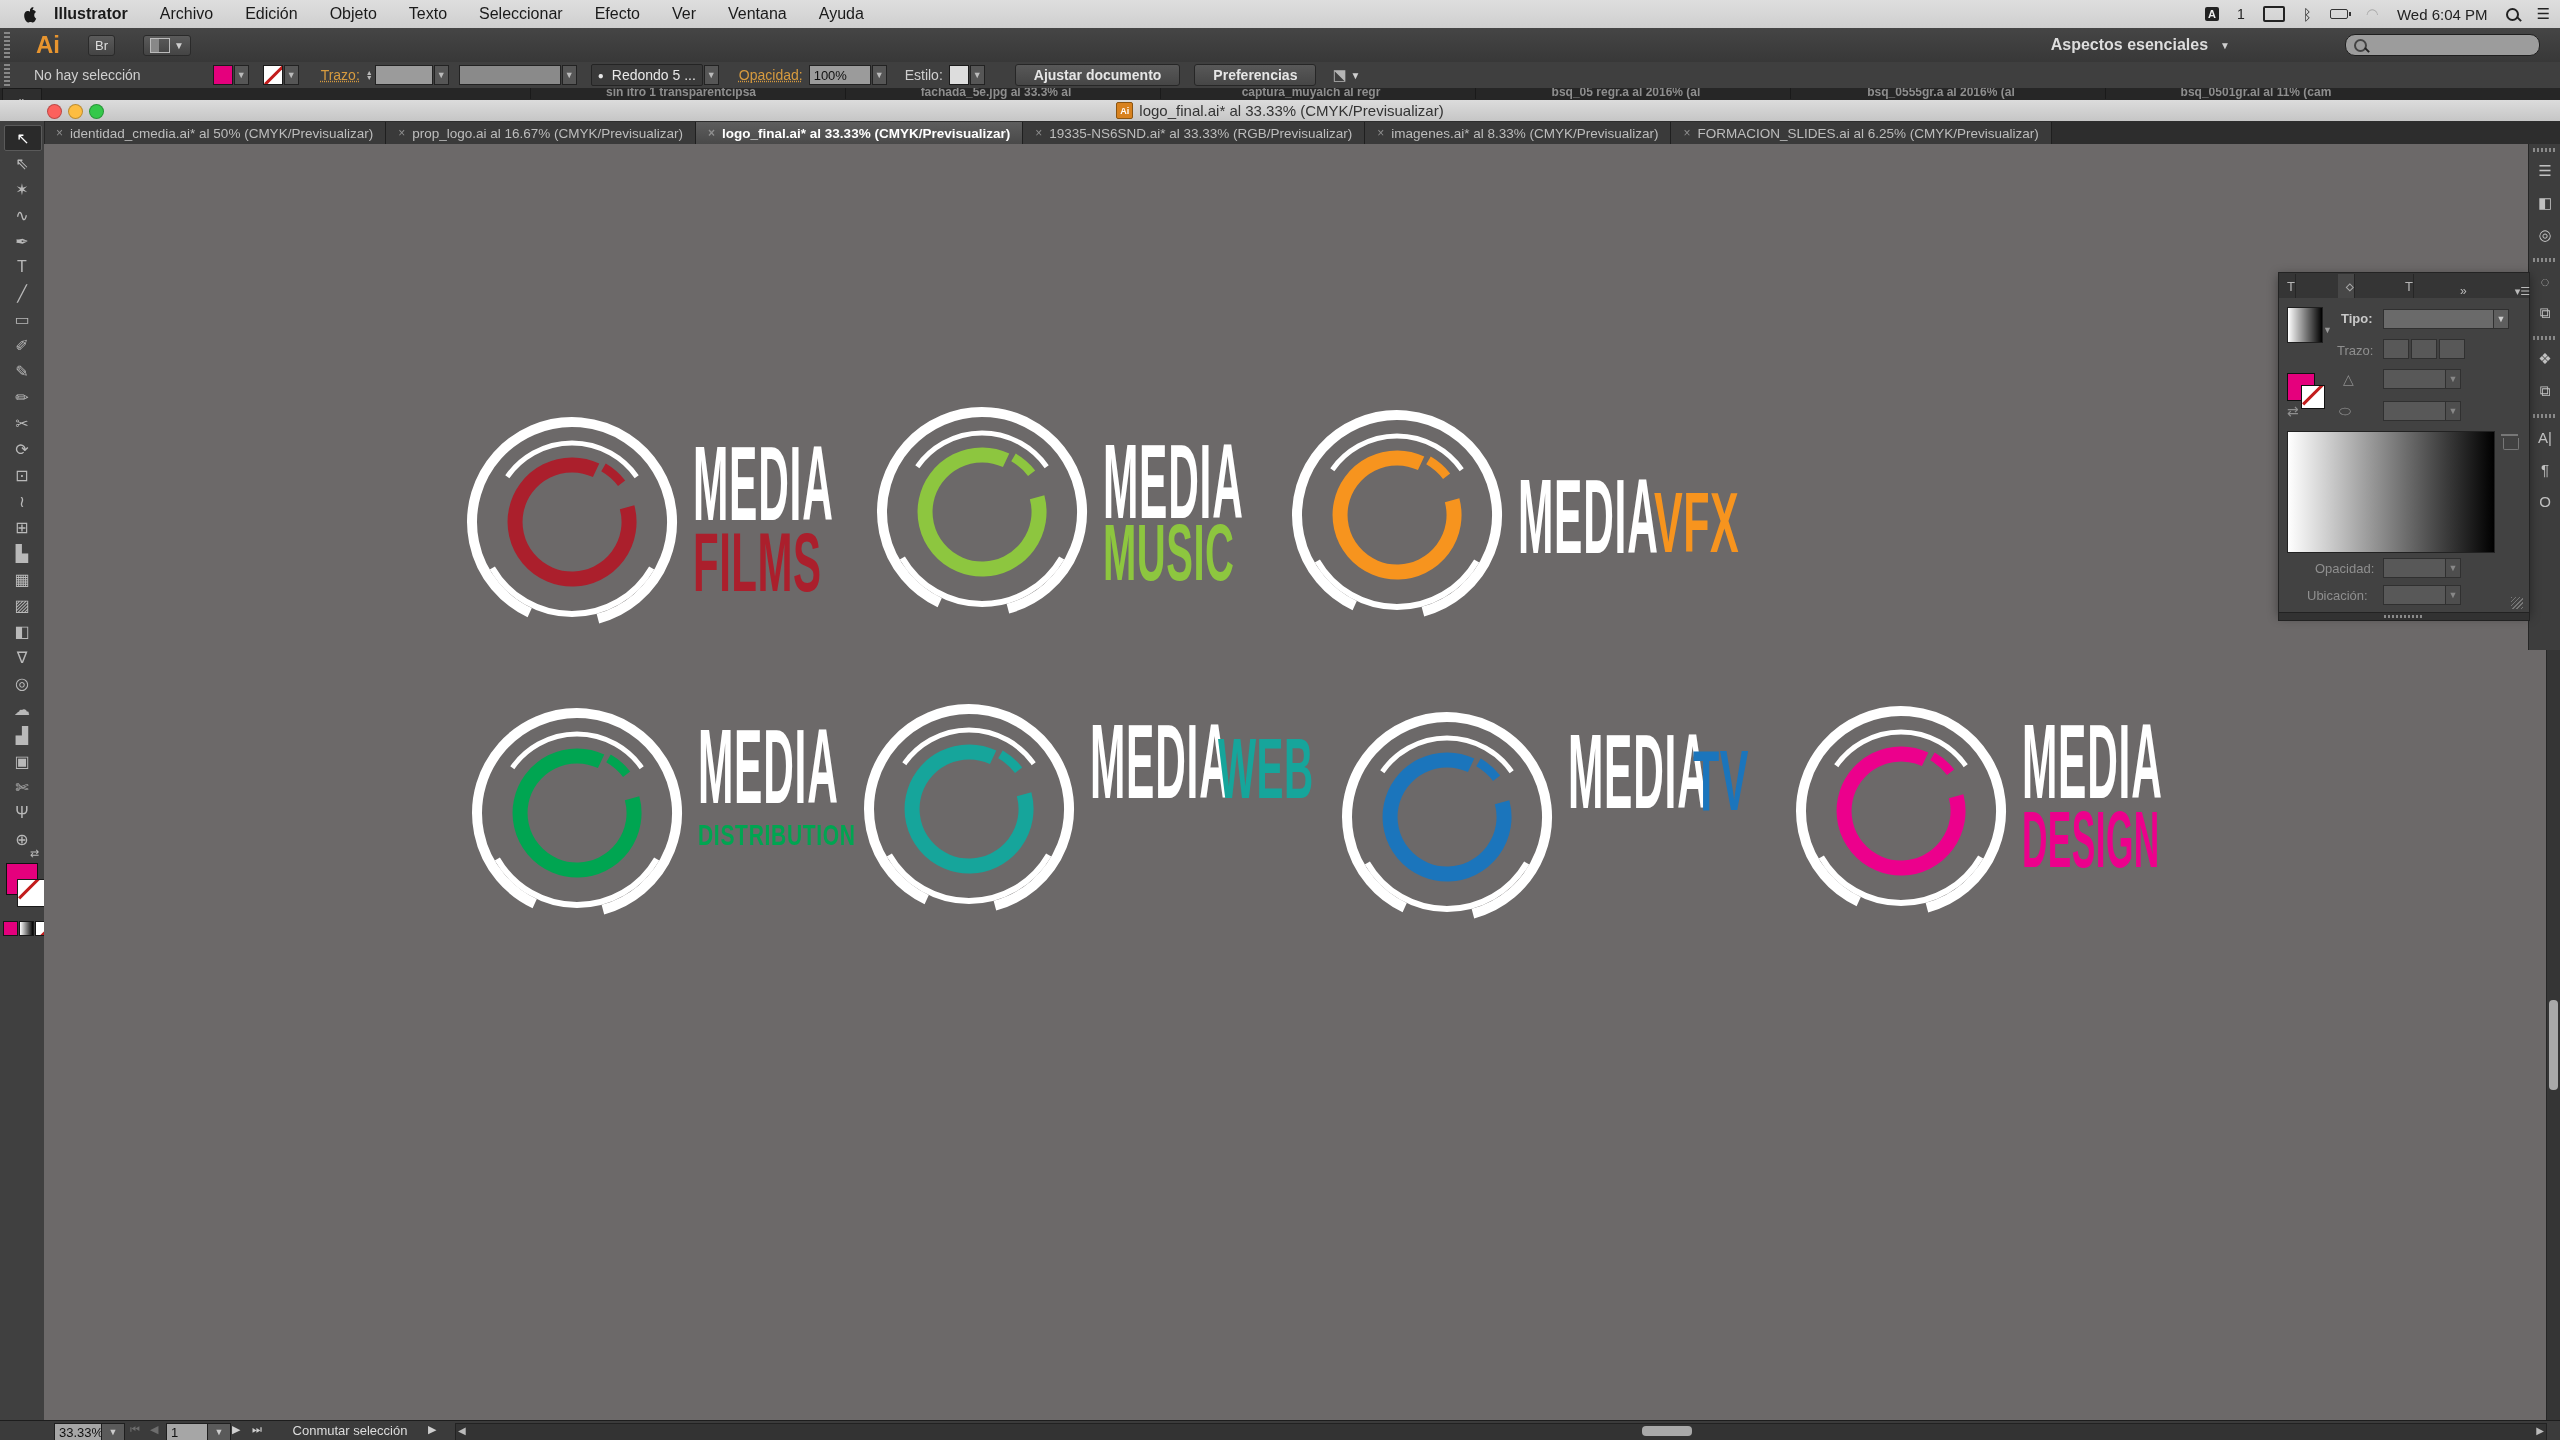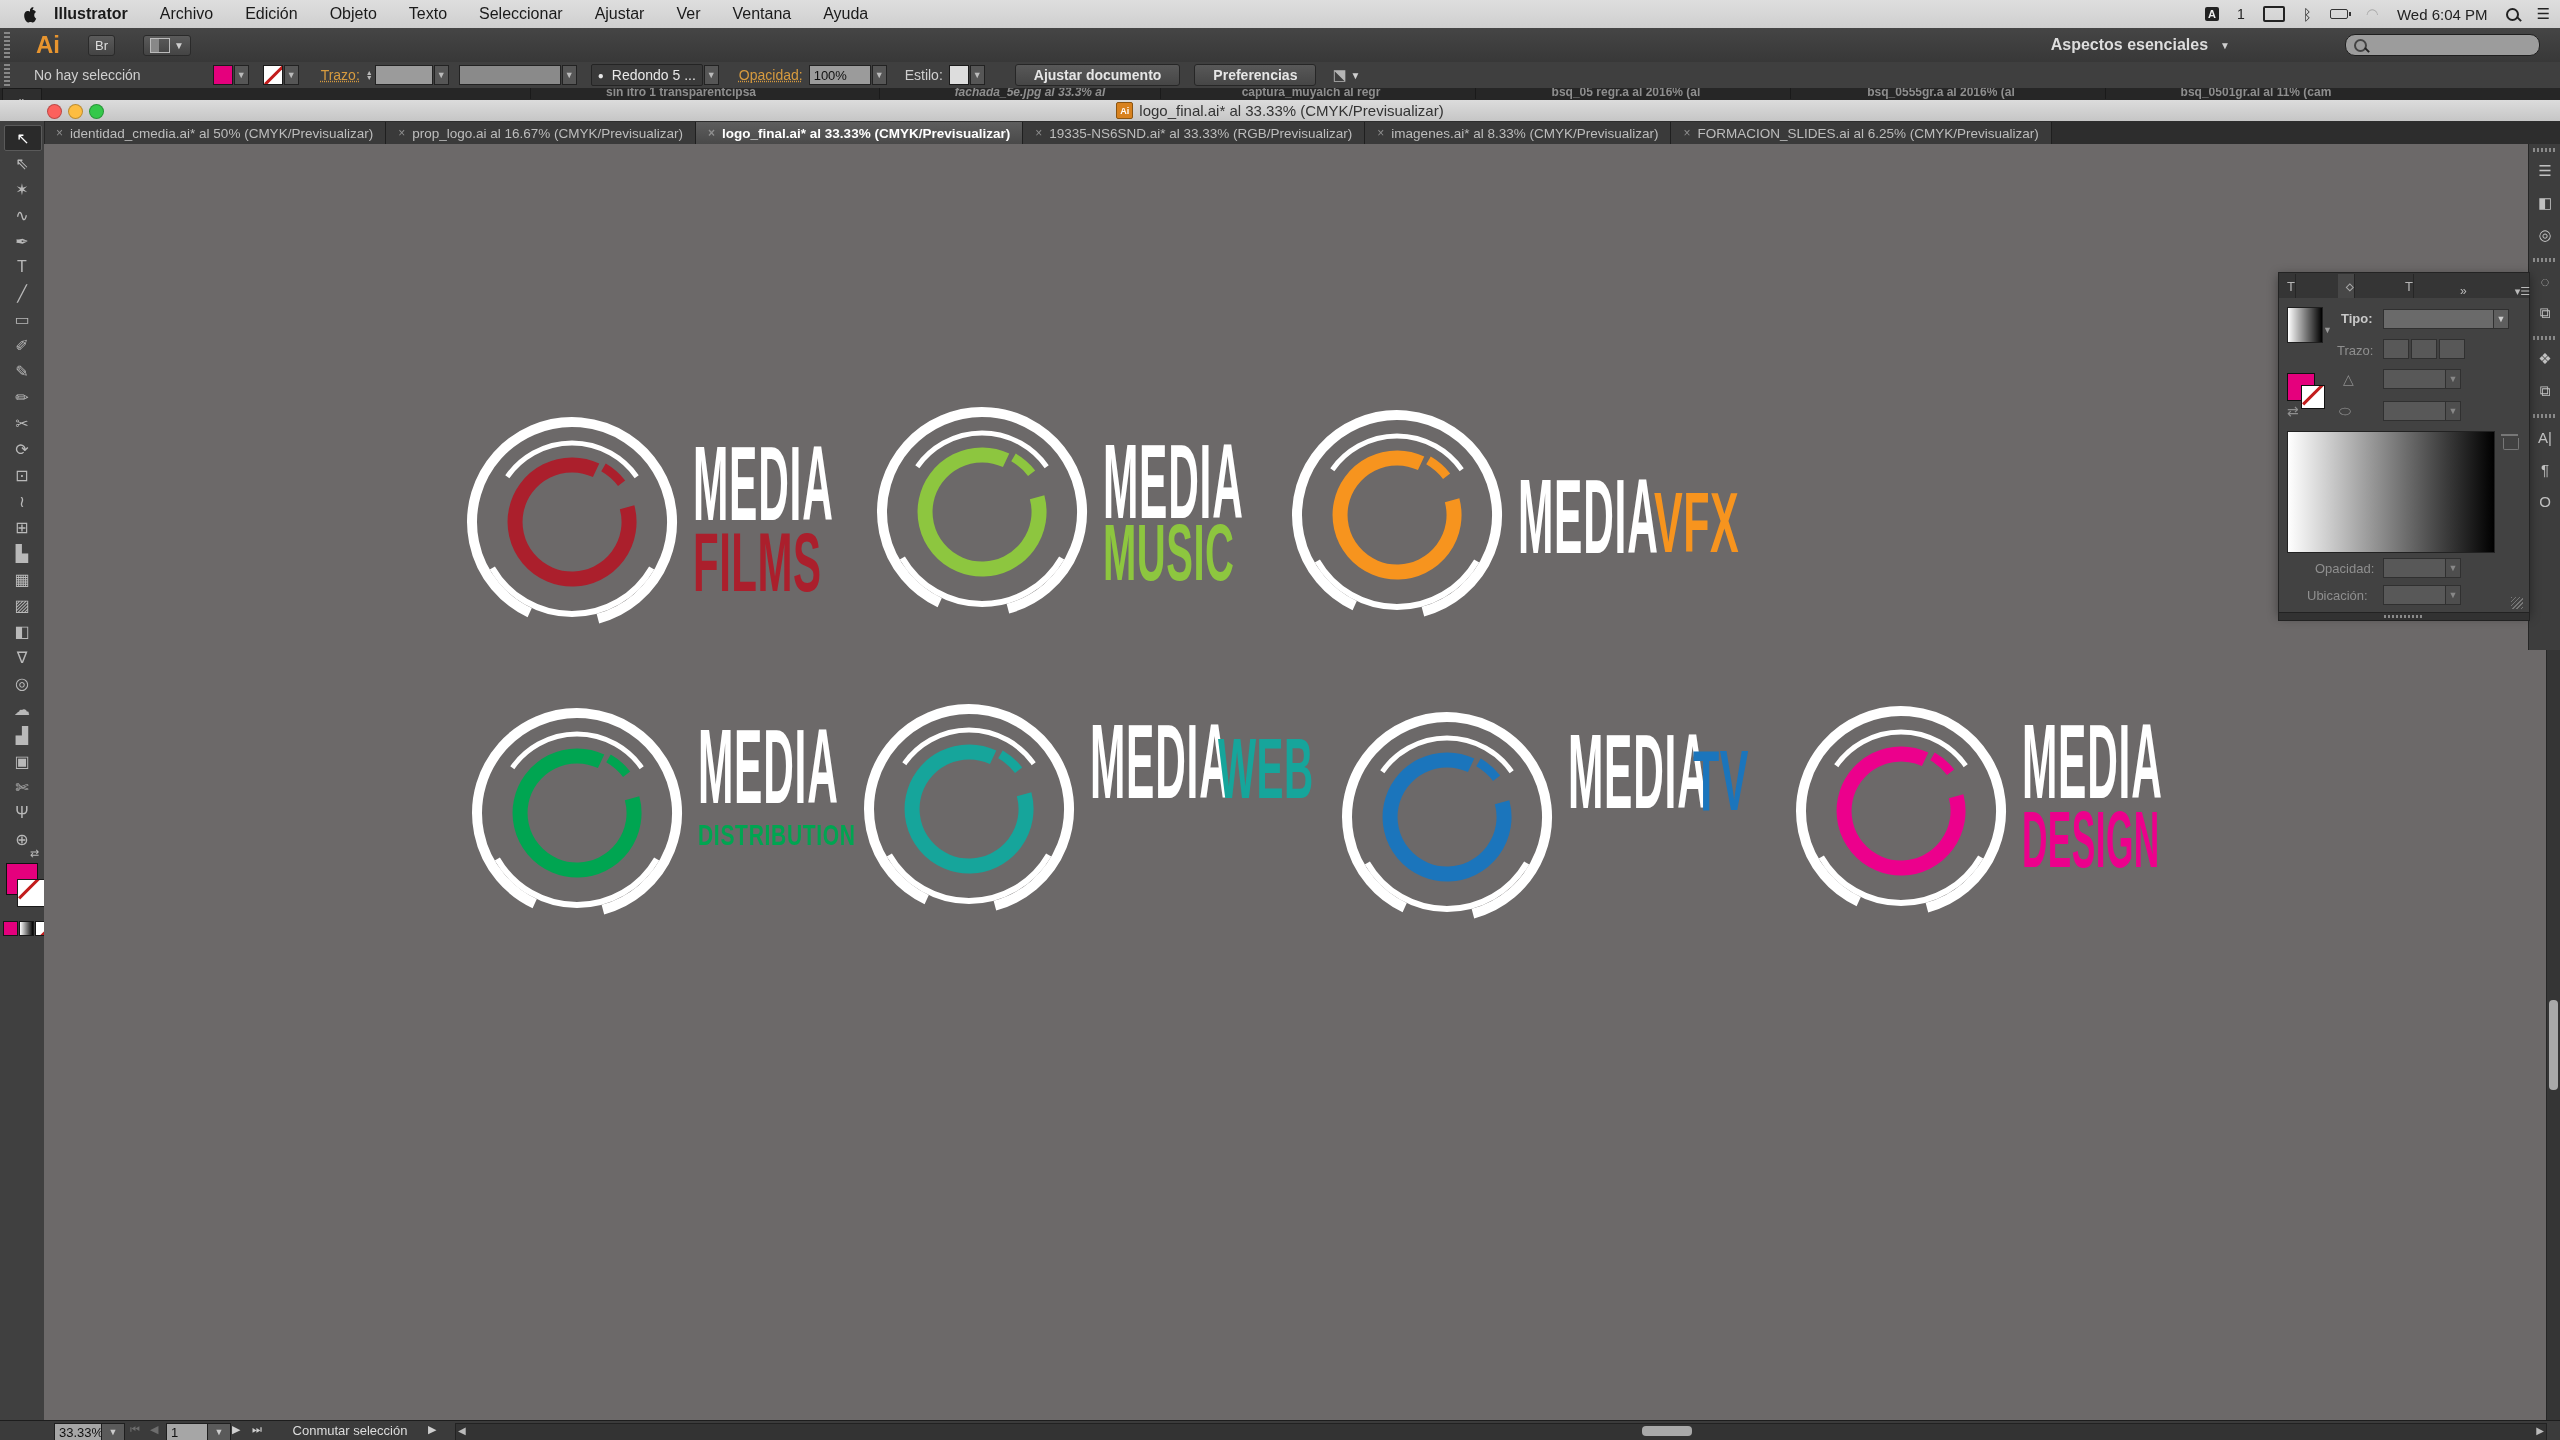--- a/index.html
+++ b/index.html
@@ -128,21 +128,21 @@
     <svg width="16" height="18" viewBox="0 0 16 18" style="margin-left:22px;">
       <path fill="#1a1a1a" d="M8 4.6c.7-1.8 2.4-2.6 3.4-2.6.1 1-.3 2.2-1 3-.2 0 2.1-.4 3.6 2 0 0-1.8 1-1.8 3.2 0 2.5 2 3.3 2 3.3s-1.4 4-3.4 4c-.9 0-1.2-.6-2.3-.6s-1.6.6-2.4.6c-1.9 0-3.9-3.7-3.9-6.7C2.2 7.2 4.2 6 5.7 6c1 0 1.8.6 2.3.6z"></path>
     </svg>
     <div id="menu-items">
         <span class="menu-item bold">Illustrator</span>
         <span class="menu-item">Archivo</span>
         <span class="menu-item">Edición</span>
         <span class="menu-item">Objeto</span>
         <span class="menu-item">Texto</span>
         <span class="menu-item">Seleccionar</span>
-        <span class="menu-item">Ajustar</span>
+        <span class="menu-item">Efecto</span>
         <span class="menu-item">Ver</span>
         <span class="menu-item">Ventana</span>
         <span class="menu-item">Ayuda</span>
       </div>
     <div id="menu-status">
       <span style="background:#222;color:#eee;font-size:11px;font-weight:bold;padding:1px 3px;border-radius:2px;">A</span>
       <span style="font-size:14px;">1</span>
       <span class="disp-icon"></span>
       <span class="mb-icon">ᛒ</span>
       <span class="batt-icon"></span>
@@ -198,21 +198,21 @@
     <span class="swatch" style="background:#ddd;margin-left:6px;"></span>
     <span class="mini-dd">▼</span>
     <button class="cb-btn" style="margin-left:30px;">Ajustar documento</button>
     <button class="cb-btn" style="margin-left:14px;">Preferencias</button>
     <span style="margin-left:16px;color:#b5b5b5;font-size:15px;">⬔</span>
     <span class="dd-arrow">▼</span>
   </div>
 
   <div id="bgstrip" class="abs">
       <span class="bgtab" style="left: 530px;">sin itro 1 transparentcipsa</span>
-      <span class="bgtab" style="left: 879px; font-style: italic;">fachada_5e.jpg al 33.3% al</span>
+      <span class="bgtab" style="left: 845px;">fachada_5e.jpg al 33.3% al</span>
       <span class="bgtab" style="left: 1160px;">captura_muyalch al regr</span>
       <span class="bgtab" style="left: 1475px;">bsq_05 regr.a al 2016% (al</span>
       <span class="bgtab" style="left: 1790px;">bsq_0555gr.a al 2016% (al</span>
       <span class="bgtab" style="left: 2105px;">bsq_0501gr.al al 11% (cam</span>
     </div>
   <div id="dock-expander" class="abs">»</div>
 
   <div id="titlebar" class="abs">
     <span class="traffic" id="tl-close"></span>
     <span class="traffic" id="tl-min"></span>

